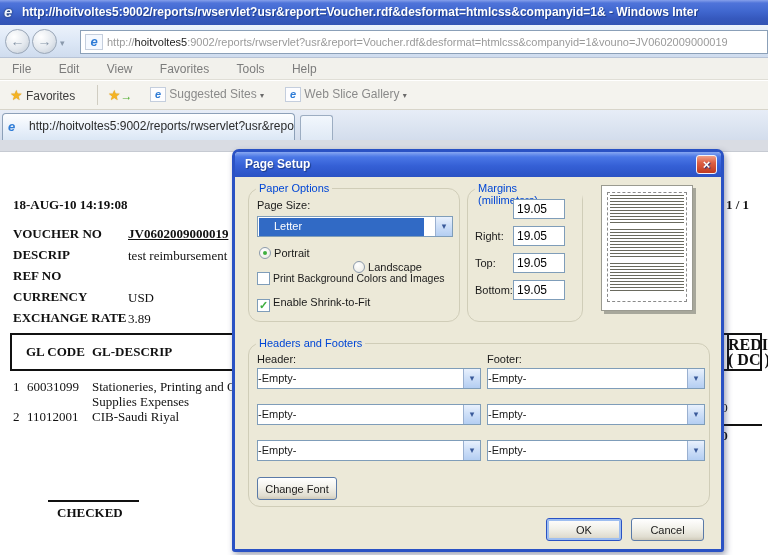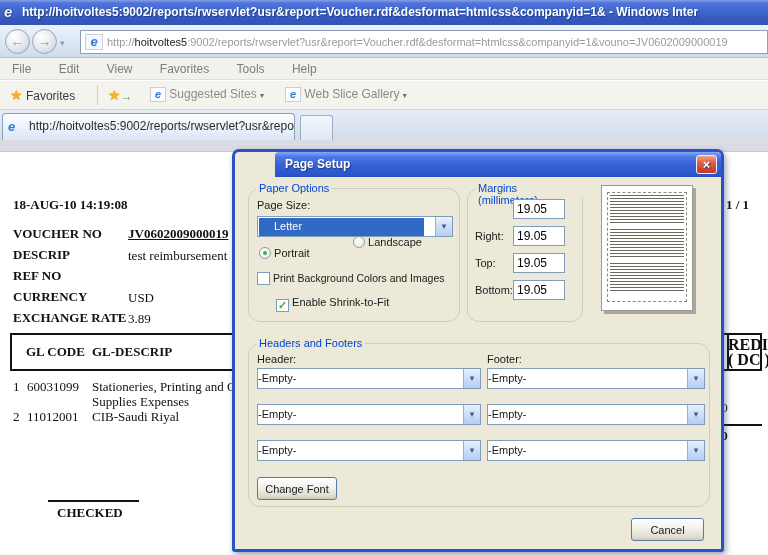--- a/index.html
+++ b/index.html
@@ -68,21 +68,21 @@
   .checked-line { position:absolute; left:48px; top:348px; width:91px; border-top:2px solid #111; }
   .r-right { width:70px; }
 
   
   .dialog { position:absolute; left:232px; top:149px; width:492px; height:403px;
     border:3px solid #2a52c4; border-radius:7px 7px 3px 3px;
     background:#ece9d8; box-shadow:2px 3px 6px rgba(40,50,90,.45); }
   .dlg-title { position:relative; height:25px; border-radius:4px 4px 0 0;
     background:linear-gradient(180deg,#87a7f2 0%,#4a77e6 20%,#3560d6 55%,#2a52c4 100%);
     color:#fff; font-weight:bold; font-size:12px; line-height:25px; padding-left:10px;
-    text-shadow:1px 1px 1px #1c3a86;margin-left:40px; }
+    text-shadow:1px 1px 1px #1c3a86; }
   .dlg-close { position:absolute; right:4px; top:3px; width:21px; height:19px; border:1px solid #f0f4ff;
     border-radius:3px; background:linear-gradient(180deg,#f0a088 0%,#dd6044 40%,#c03a20 100%);
     color:#fff; font-size:13px; font-weight:bold; text-align:center; line-height:17px; }
   .dlg-body { position:relative; width:486px; height:372px; background:#ece9d8; font-size:11px; color:#1a1a1a; }
 
   .groupbox { position:absolute; border:1px solid #d0cdb8; border-radius:12px; }
   .legend { position:absolute; top:-7px; left:7px; background:#ece9d8; padding:0 3px; color:#0046d5; }
 
   .gb-paper { left:13px; top:11px; width:212px; height:134px; }
   .gb-margin { left:232px; top:11px; width:116px; height:134px; }
@@ -235,29 +235,29 @@
         <span class="legend">Paper Options</span>
         <div style="position:absolute; left:8px; top:10px;">Page Size:</div>
         <div class="xp-select focused" style="position:absolute; left:8px; top:27px; width:196px;">
           <span class="sel-inner">Letter</span>
           <span class="arrow">▾</span>
         </div>
         <div style="position:absolute; left:10px; top:58px;">
           <span class="radio sel"></span>
           <span>Portrait</span>
         </div>
-        <div style="position:absolute; left:104px; top:47px;">
+        <div style="position:absolute; left:104px; top:72px;">
           <span class="radio"></span>
           <span>Landscape</span>
         </div>
         <div style="position:absolute; left:8px; top:83px; font-size:10.5px; white-space:nowrap;">
           <span class="xp-check"></span>
           <span>Print Background Colors and Images</span>
         </div>
-        <div style="position:absolute; left:8px; top:107px;margin-left:19px;">
+        <div style="position:absolute; left:8px; top:107px;">
           <span class="xp-check">✓</span>
           <span>Enable Shrink-to-Fit</span>
         </div>
       </div>
 
       <div class="groupbox gb-margin">
         <span class="legend">Margins (millimeters)</span>
         <div style="position:absolute; left:7px; top:14px;padding-left:45px;">Left:</div>
         <input class="xp-input" style="position: absolute; left: 45px; top: 10px;" value="19.05">
         <div style="position:absolute; left:7px; top:41px;">Right:</div>
@@ -302,17 +302,18 @@
           <span class="arrow">▾</span>
         </div>
         <div class="xp-select" style="position:absolute; left:238px; top:96px; width:218px;">
           <span>-Empty-</span>
           <span class="arrow">▾</span>
         </div>
 
         <button class="xp-btn" style="left:8px; top:133px; width:80px; height:23px;">Change Font</button>
       </div>
 
+      <button class="xp-btn focus" style="left:311px; top:341px; width:76px; height:23px;">OK</button>
       <button class="xp-btn" style="left:396px; top:341px; width:73px; height:23px;">Cancel</button>
     </div>
   </div>
 
 </div>
 
 </body></html>

